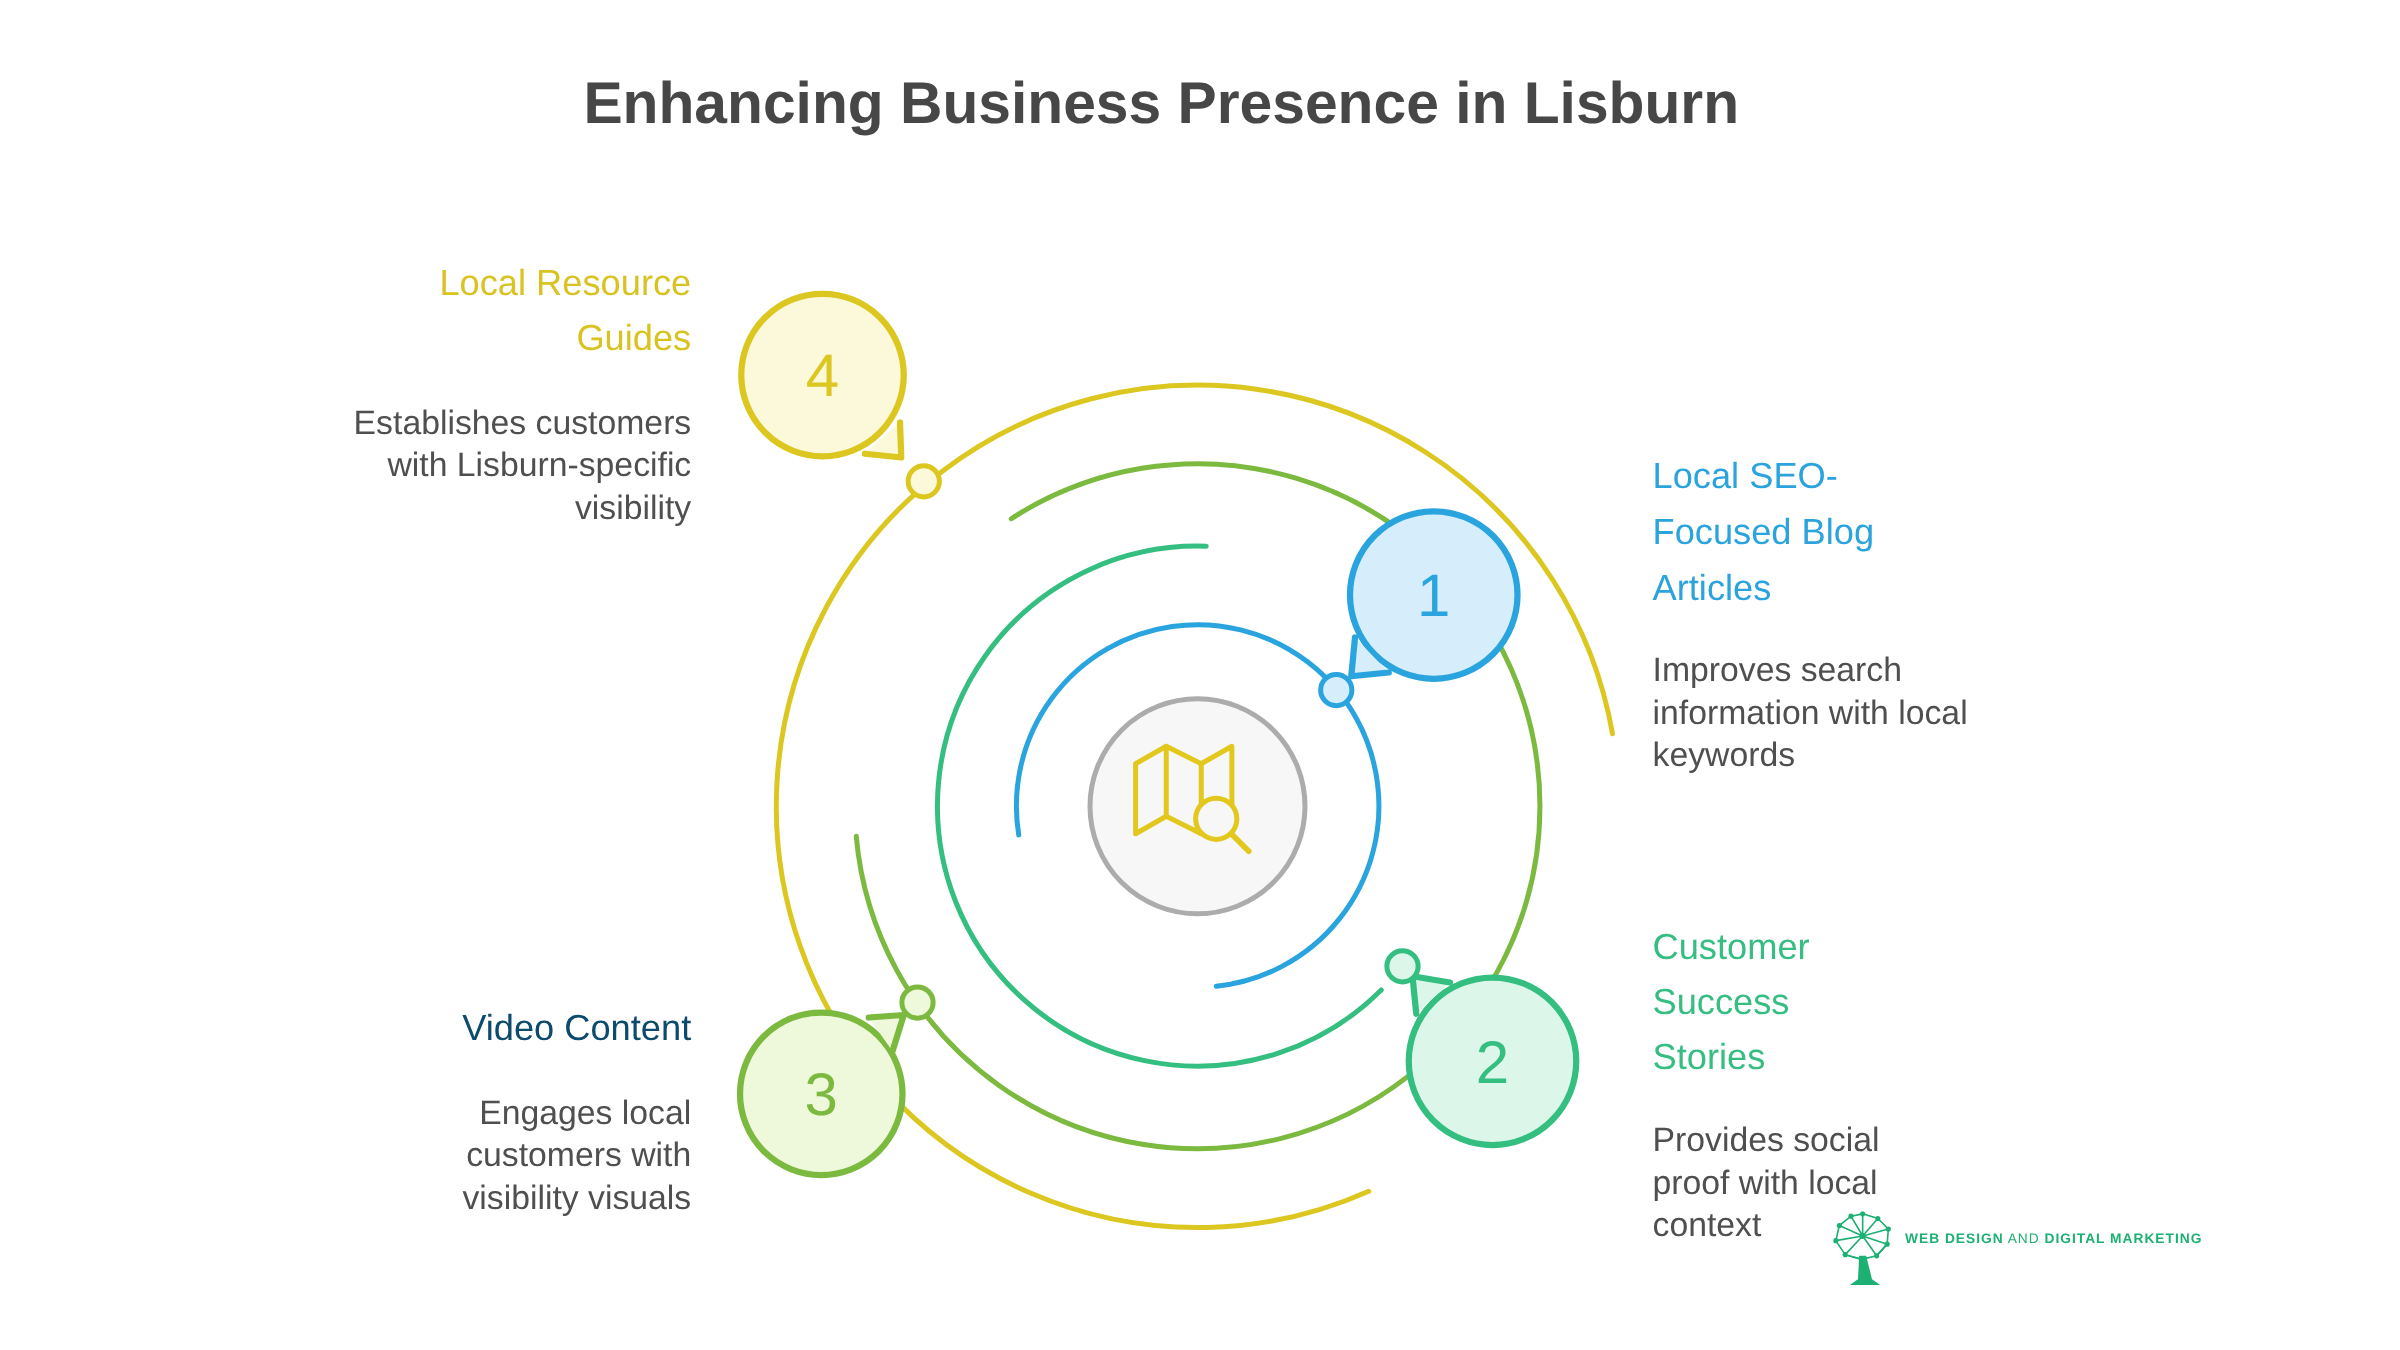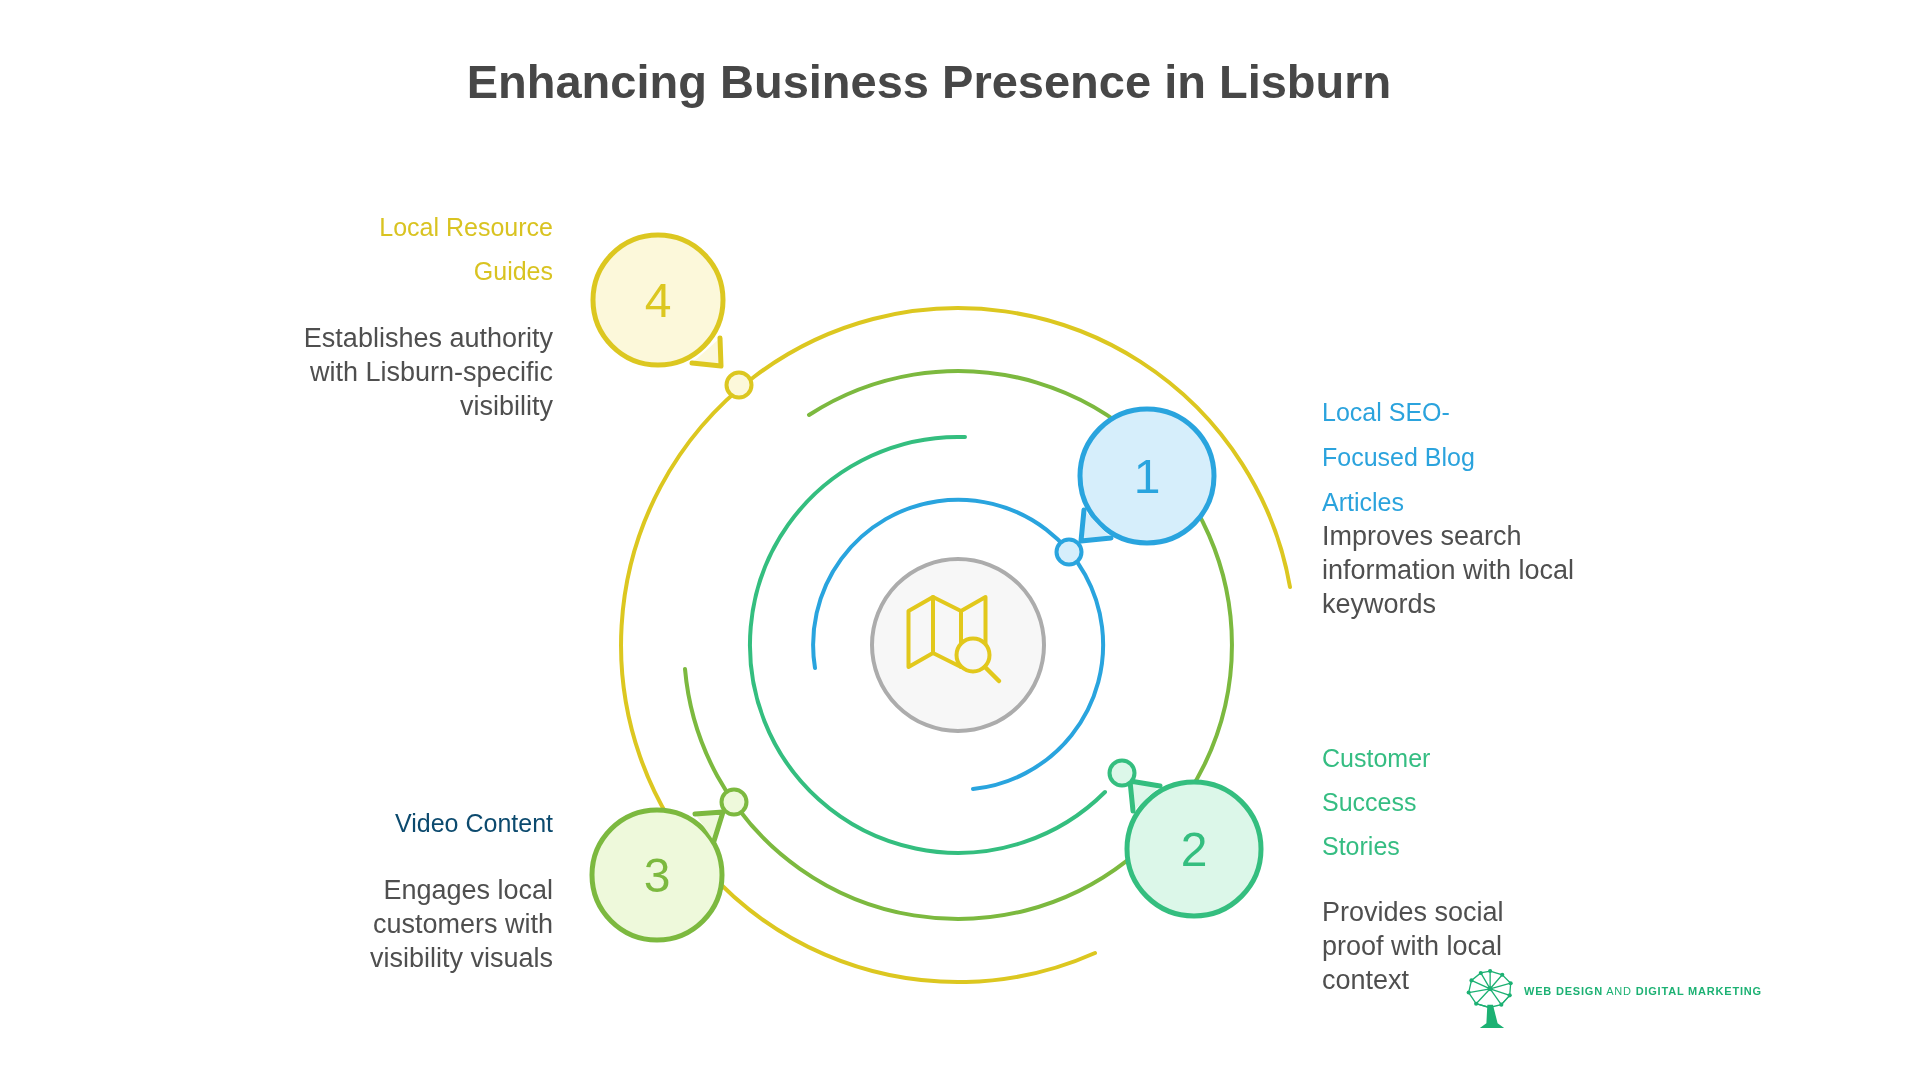--- a/index.html
+++ b/index.html
@@ -9,21 +9,21 @@
   }
   .title{
     position:absolute;left:0;top:54px;width:1858px;text-align:center;
     font-size:47px;font-weight:700;color:#474747;letter-spacing:0px;
   }
   .diagram-svg{position:absolute;left:0;top:0;width:1920px;height:1080px;}
   .diagram-svg text{font-family:"Liberation Sans",sans-serif;}
 
   .tblock{position:absolute;}
   .tblock.right{text-align:right;}
-  .heading{font-size:25px;font-weight:400;}
+  .heading{font-size:29px;font-weight:400;}
   .heading.lh44{line-height:44px;}
   .heading.lh45{line-height:45px;}
   .body-text{font-size:27px;line-height:34px;color:#4F4F4F;font-weight:400;}
   .c-yellow{color:#D9C321;}
   .c-blue{color:#2BA3DD;}
   .c-emerald{color:#35BD82;}
   .c-grass{color:#0c4a6e;}
 
   .logo{position:absolute;left:1464px;top:969px;width:330px;height:70px;color:#1CB173;}
   .logo-icon{position:absolute;left:0;top:0;}
@@ -82,26 +82,26 @@
     <circle cx="1122" cy="773" r="12.5" fill="#DCF7E9" stroke-width="4" stroke="#34BE7F"></circle>
     <circle cx="734" cy="802" r="12.5" fill="#EEF9DB" stroke-width="4" stroke="#7CB93F"></circle>
     <circle cx="739" cy="385" r="12.5" fill="#FCF8DA" stroke-width="4" stroke="#DCC720"></circle>
   </svg>
 
   <div class="tblock right heading lh44 c-yellow" style="right:1367px;top:205px;">
     <div>Local Resource</div>
     <div>Guides</div>
   </div>
   <div class="tblock right body-text" style="right:1367px;top:321px;">
-    <div>Establishes authority</div>
+    <div>Establishes customers</div>
     <div>with Lisburn-specific</div>
     <div>visibility</div>
   </div>
 
-  <div class="tblock heading lh45 c-blue" style="left:1322px;top:359px;margin-top:31px;">
+  <div class="tblock heading lh45 c-blue" style="left:1322px;top:359px;">
     <div>Local SEO-</div>
     <div>Focused Blog</div>
     <div>Articles</div>
   </div>
   <div class="tblock body-text" style="left:1322px;top:519px;">
     <div>Improves search</div>
     <div>information with local</div>
     <div>keywords</div>
   </div>
 

